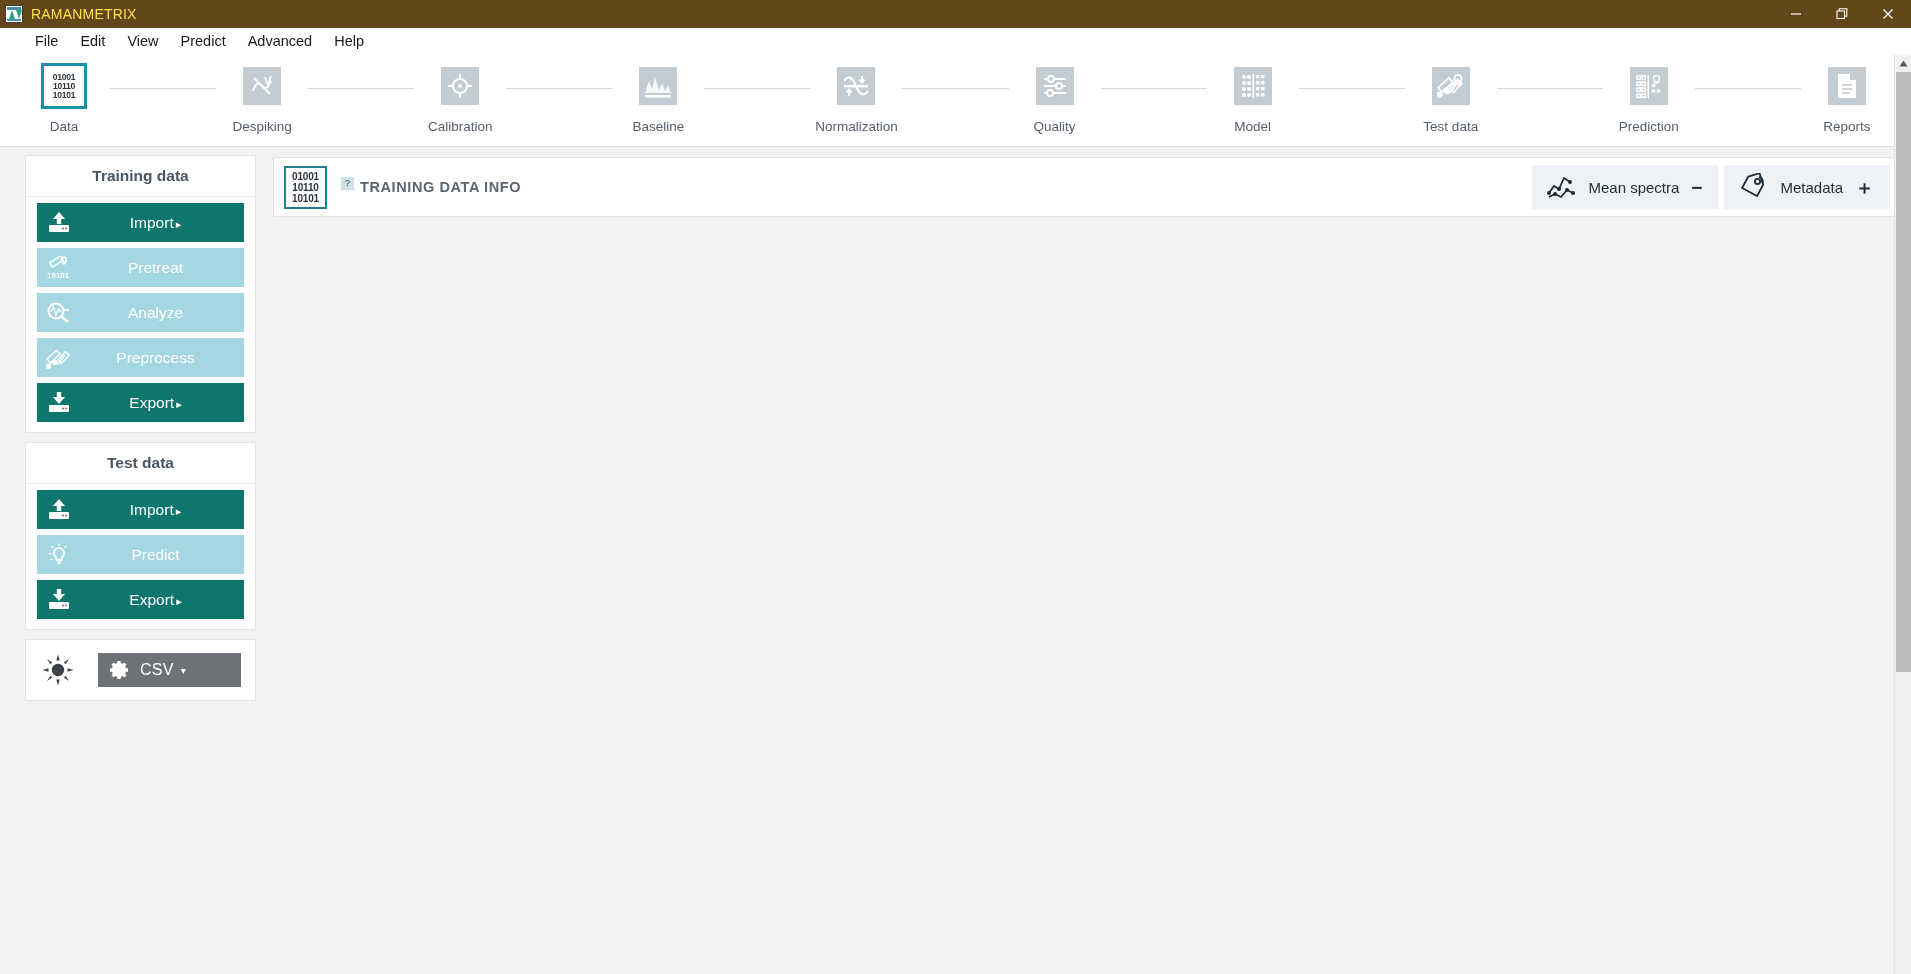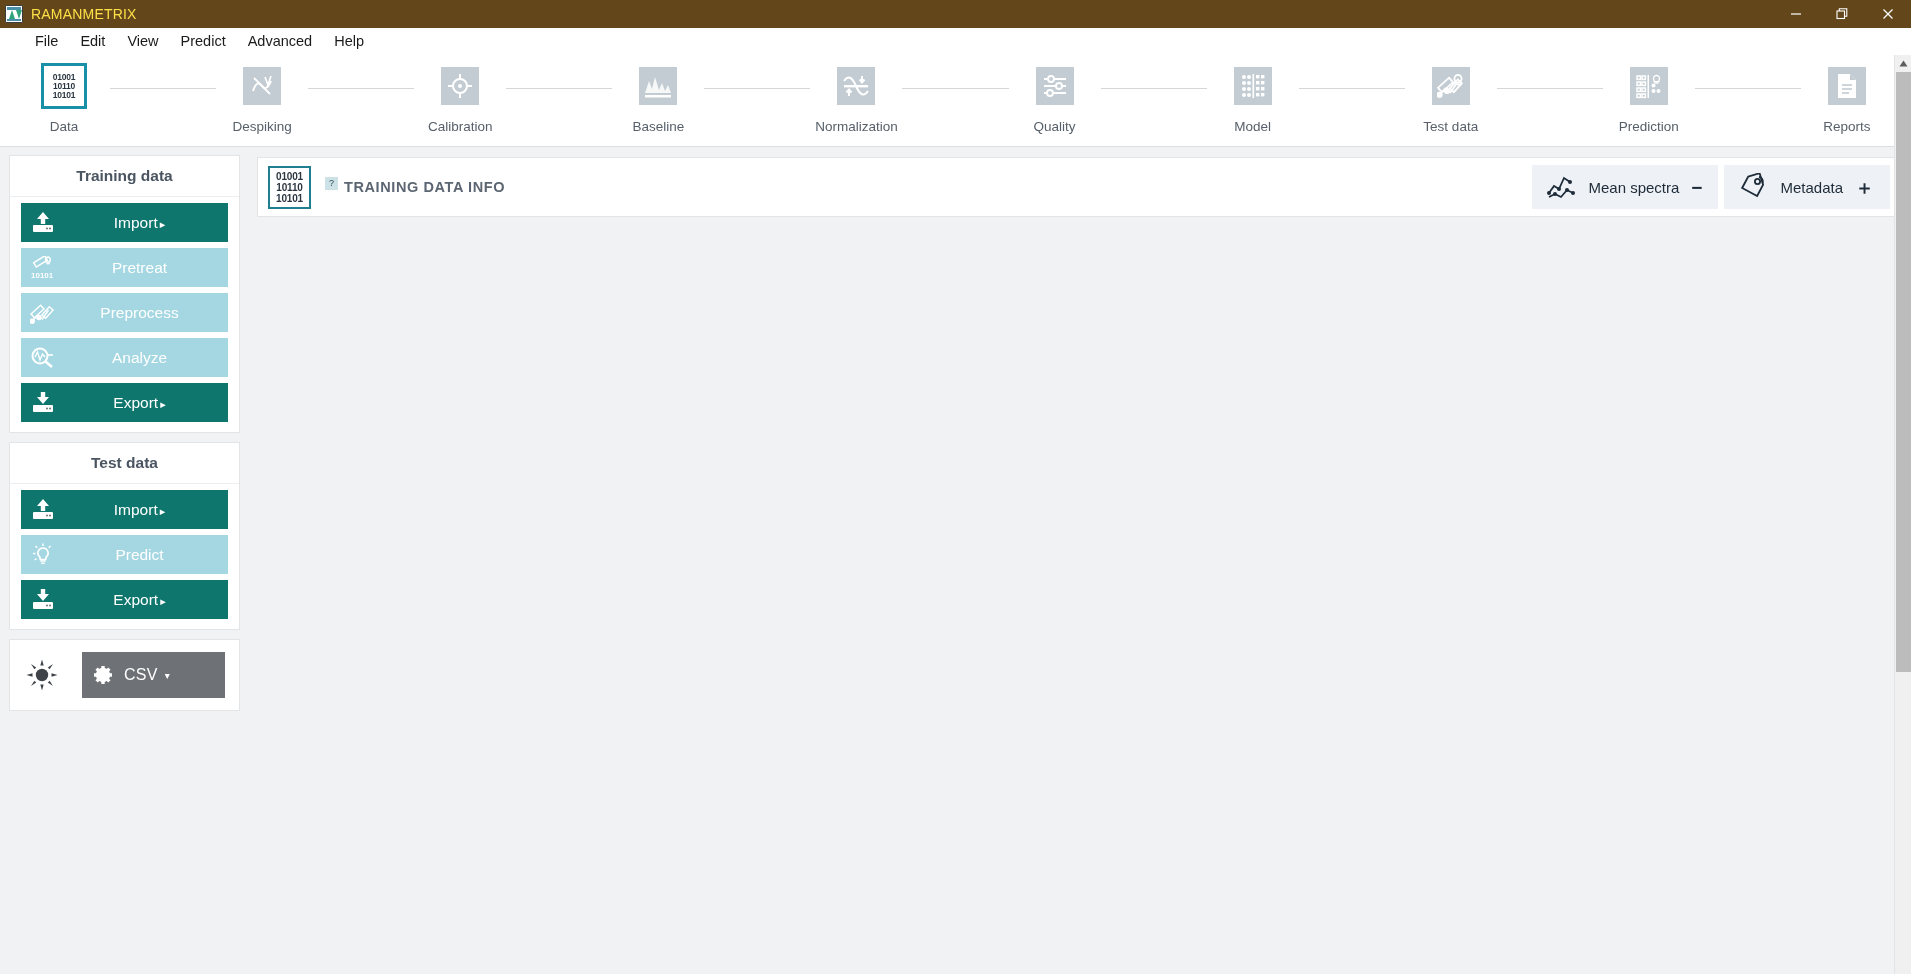--- a/index.html
+++ b/index.html
@@ -129,20 +129,21 @@
     background: #d3d7da;
     margin-top: 25px;
     min-width: 20px;
   }
 
   
   .body-wrap {
     display: flex;
     height: calc(974px - 28px - 27px - 93px);
     background: #f1f2f4;
+    padding-left: 16px;
   }
 
   
   .sidebar {
     width: 249px;
     flex: none;
     background: #f1f2f4;
     padding: 8px 9px 0 9px;
     display: flex;
     flex-direction: column;
@@ -247,21 +248,21 @@
     padding: 12px 14px;
     gap: 22px;
   }
   .sun-btn {
     width: 36px; height: 36px;
     display: flex; align-items: center; justify-content: center;
     cursor: pointer;
   }
   .csv-btn {
     flex: 1 1 auto;
-    height: 46px;
+    height: 34px;
     background: #6e7175;
     display: flex;
     align-items: center;
     color: #ffffff;
     cursor: pointer;
     user-select: none;
   }
   .csv-btn .gear { width: 42px; display:flex; align-items:center; justify-content:center; flex:none;}
   .csv-btn .csv-label { font-size: 16px; letter-spacing: 0.3px; }
   .csv-btn .dncaret { margin-left: 7px; font-size: 10px; }
@@ -616,43 +617,43 @@
               </g>
               <text x="1" y="22" font-family="Liberation Sans, sans-serif" font-size="8" font-weight="bold" fill="#fff">10101</text>
             </svg>
           </span>
           <span class="slabel"><span>Pretreat</span></span>
         </div>
 
         <div class="sbtn teal">
           <span class="sico">
             <svg width="26" height="24" viewBox="0 0 26 24">
+              <circle cx="10" cy="10" r="7.5" fill="none" stroke="#fff" stroke-width="2"></circle>
+              <line x1="15.5" y1="15.5" x2="22" y2="21" stroke="#fff" stroke-width="2.6"></line>
+              <path d="M5 11 L7.5 6 L10 14 L12.5 8 L15 11" fill="none" stroke="#fff" stroke-width="1.4"></path>
+              <line x1="18" y1="9" x2="23" y2="9" stroke="#fff" stroke-width="1.6"></line>
+            </svg>
+          </span>
+          <span class="slabel"><span>Analyze</span></span>
+        </div>
+
+        <div class="sbtn teal">
+          <span class="sico">
+            <svg width="26" height="24" viewBox="0 0 26 24">
               <g fill="none" stroke="#fff" stroke-width="1.5">
                 <rect x="1" y="8" width="13" height="5" transform="rotate(-42 7.5 10.5)"></rect>
                 <path d="M2.5 19.5 L8 14"></path>
                 <circle cx="2.2" cy="20.2" r="2" fill="#fff"></circle>
                 <circle cx="9" cy="16.5" r="2" fill="#fff"></circle>
                 <path d="M12 18.5 L18.5 9"></path>
                 <rect x="12" y="9" width="11" height="5" transform="rotate(-48 17.5 11.5)"></rect>
               </g>
             </svg>
           </span>
           <span class="slabel"><span>Preprocess</span></span>
-        </div>
-
-        <div class="sbtn teal">
-          <span class="sico">
-            <svg width="26" height="24" viewBox="0 0 26 24">
-              <circle cx="10" cy="10" r="7.5" fill="none" stroke="#fff" stroke-width="2"></circle>
-              <line x1="15.5" y1="15.5" x2="22" y2="21" stroke="#fff" stroke-width="2.6"></line>
-              <path d="M5 11 L7.5 6 L10 14 L12.5 8 L15 11" fill="none" stroke="#fff" stroke-width="1.4"></path>
-              <line x1="18" y1="9" x2="23" y2="9" stroke="#fff" stroke-width="1.6"></line>
-            </svg>
-          </span>
-          <span class="slabel"><span>Analyze</span></span>
         </div>
 
         <div class="sbtn gray">
           <span class="sico">
             <svg width="24" height="22" viewBox="0 0 24 22">
               <path d="M12 12 L6 5 H9.8 V0 H14.2 V5 H18 Z" fill="#fff"></path>
               <rect x="2" y="13" width="20" height="7" rx="1" fill="#fff"></rect>
               <circle cx="16" cy="16.5" r="1" fill="#6e7175"></circle>
               <circle cx="19" cy="16.5" r="1" fill="#6e7175"></circle>
             </svg>

